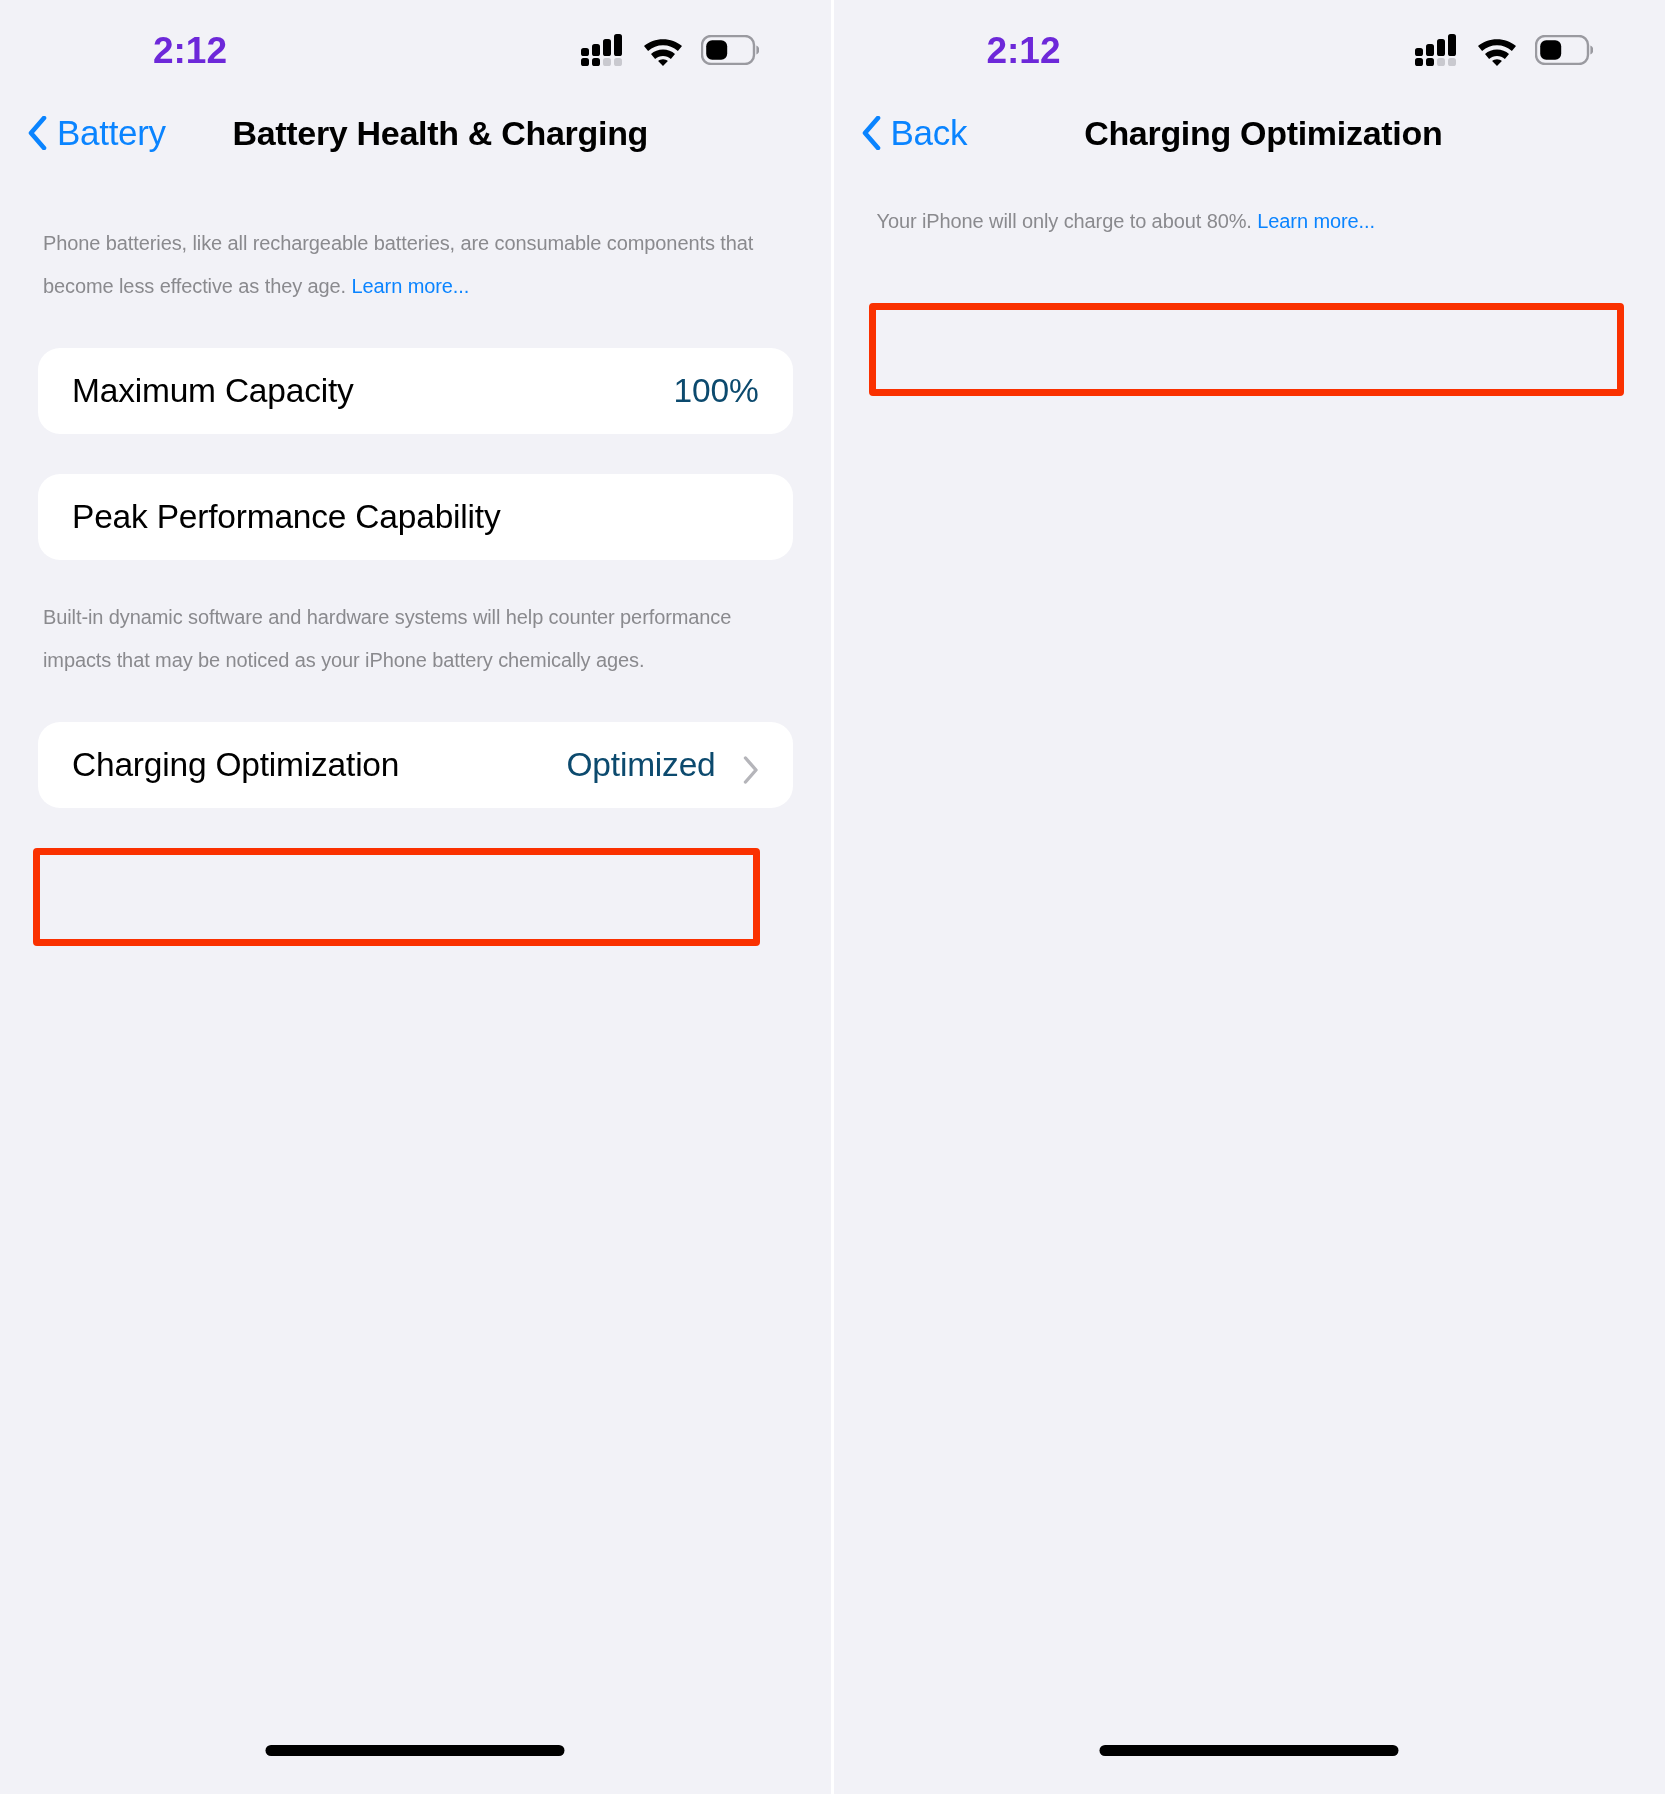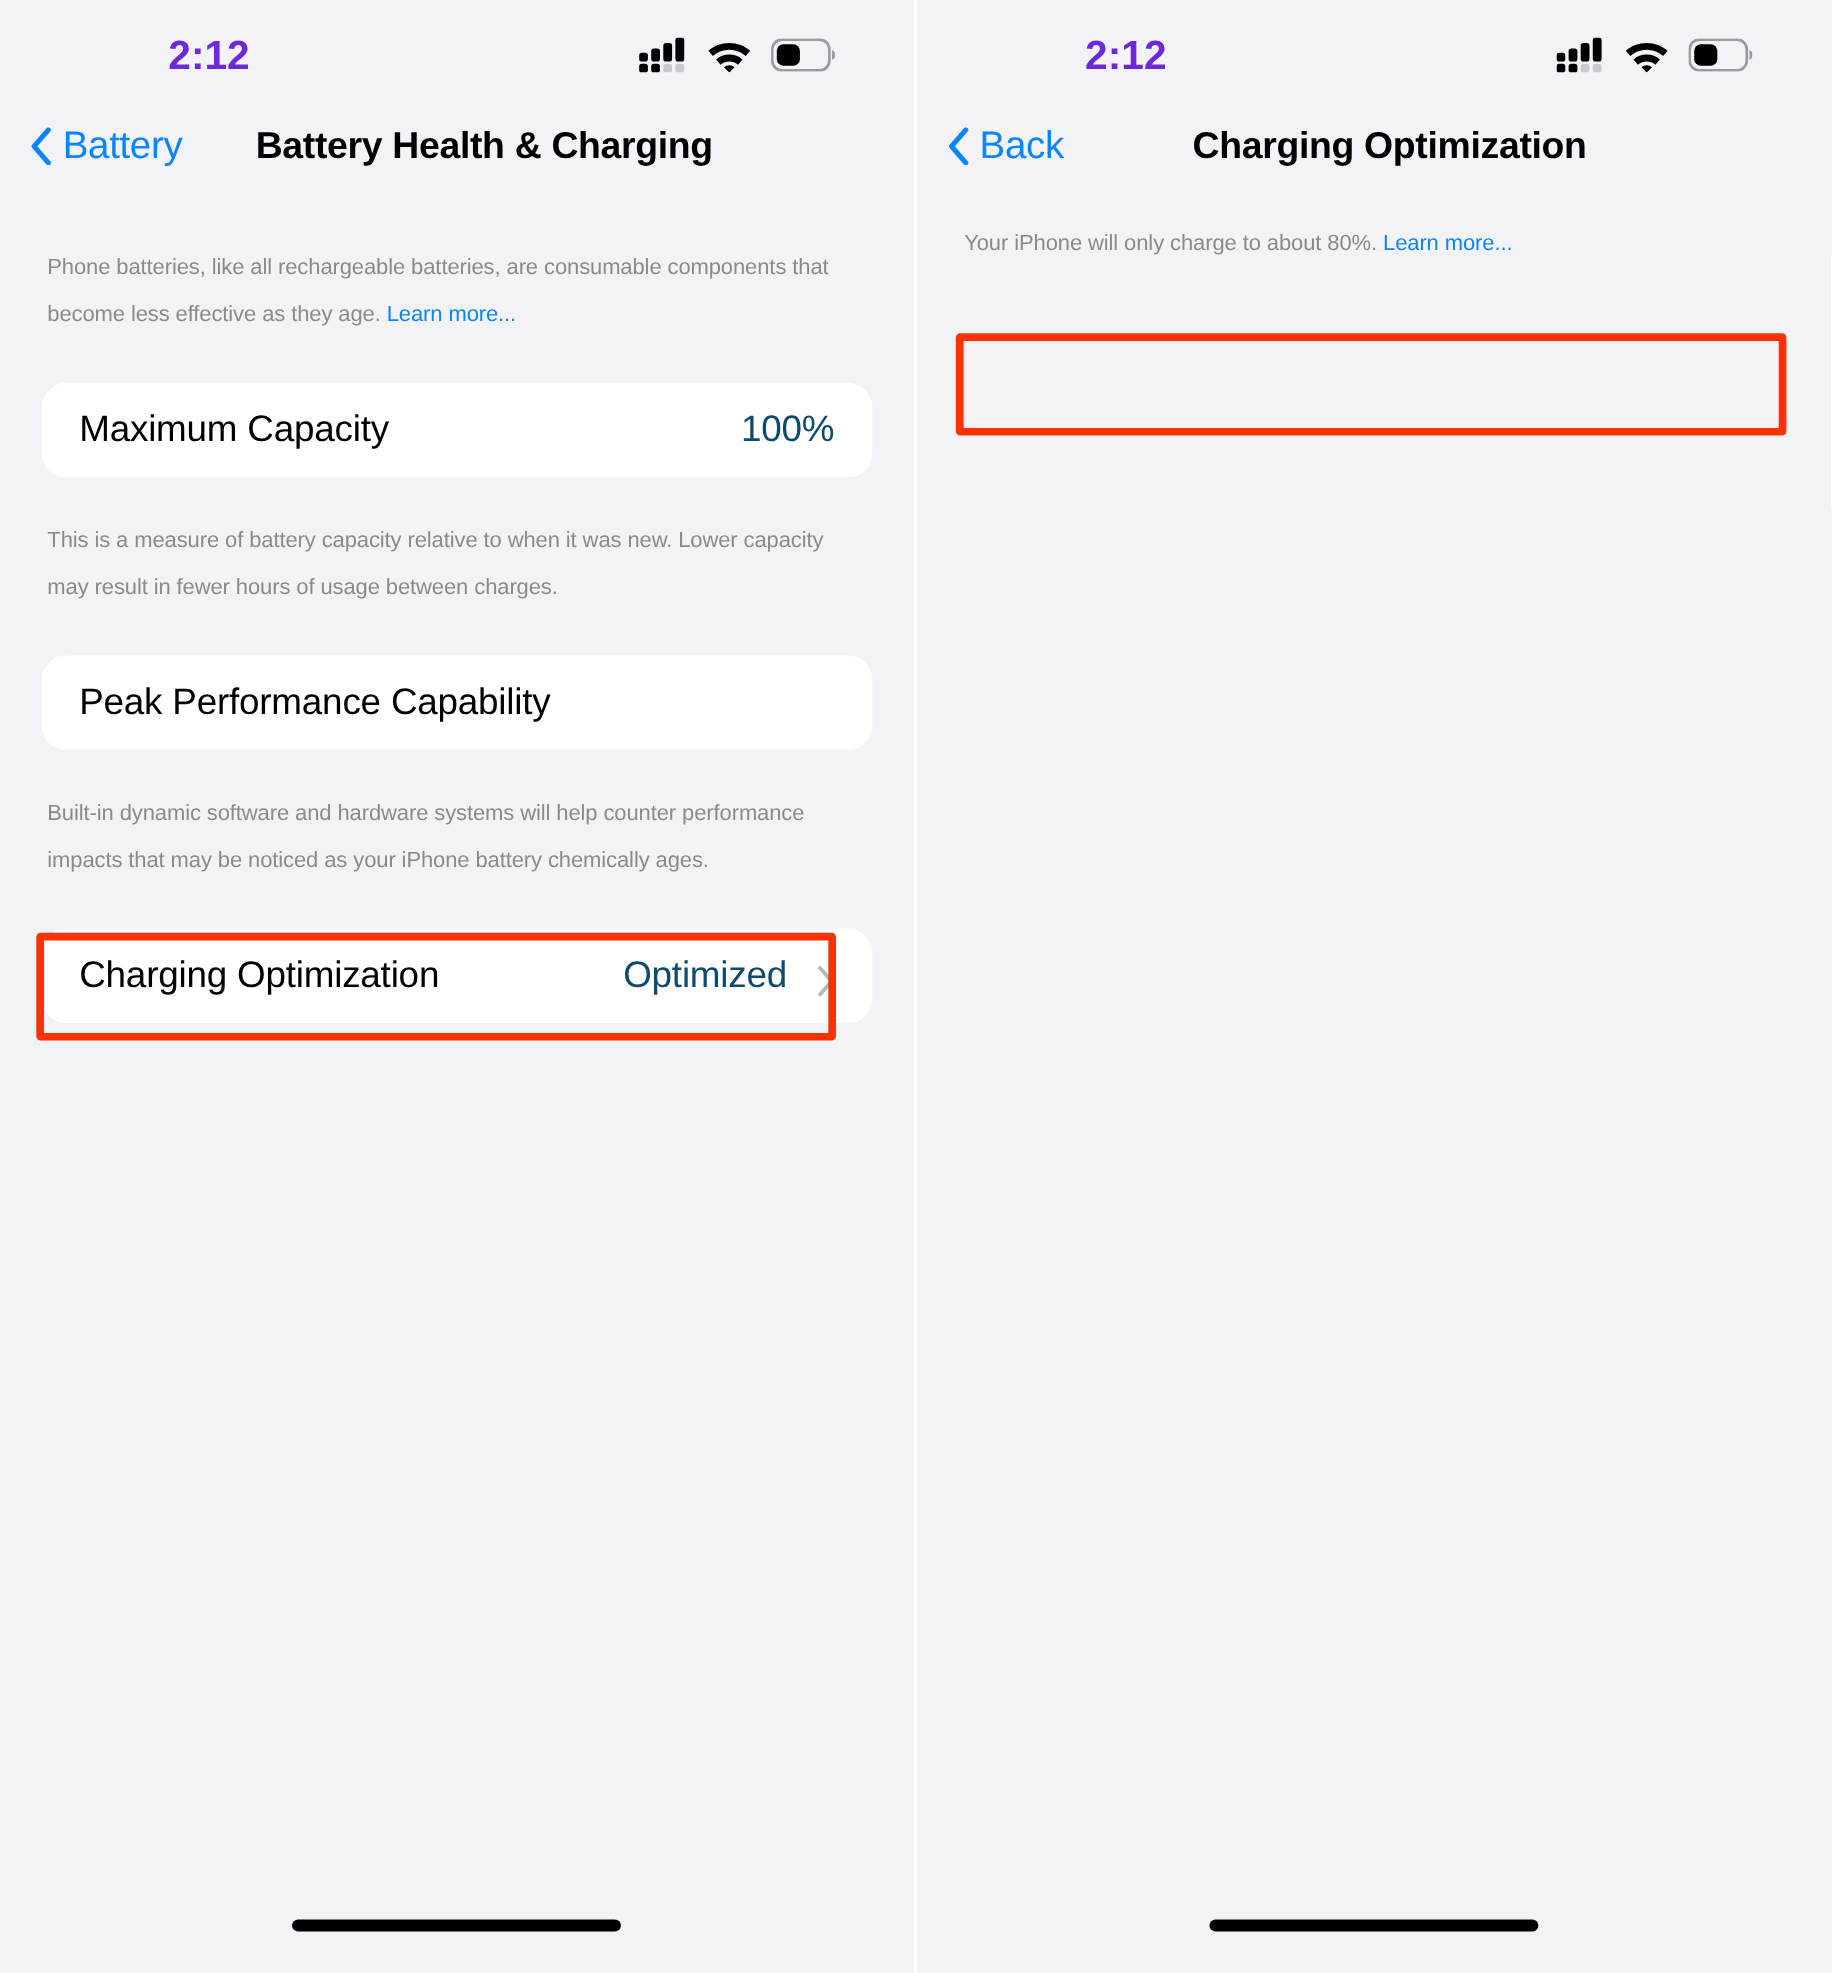--- a/index.html
+++ b/index.html
@@ -253,21 +253,20 @@
         <span>Phone batteries, like all rechargeable batteries, are consumable components that become less effective as they age. </span><span class="lnk">Learn more...</span>
       </div>
 
       <div class="card mt-4">
         <div class="row">
           <span class="row-label">Maximum Capacity</span>
           <span class="row-value">100%</span>
         </div>
       </div>
 
-      <div class="footnote mt-2">This is a measure of battery capacity relative to when it was new. Lower capacity may result in fewer hours of usage between charges.</div>
 
       <div class="card mt-4">
         <div class="row">
           <span class="row-label">Peak Performance Capability</span>
         </div>
       </div>
 
       <div class="footnote mt-2">Built-in dynamic software and hardware systems will help counter performance impacts that may be noticed as your iPhone battery chemically ages.</div>
 
       <div class="card mt-4">

